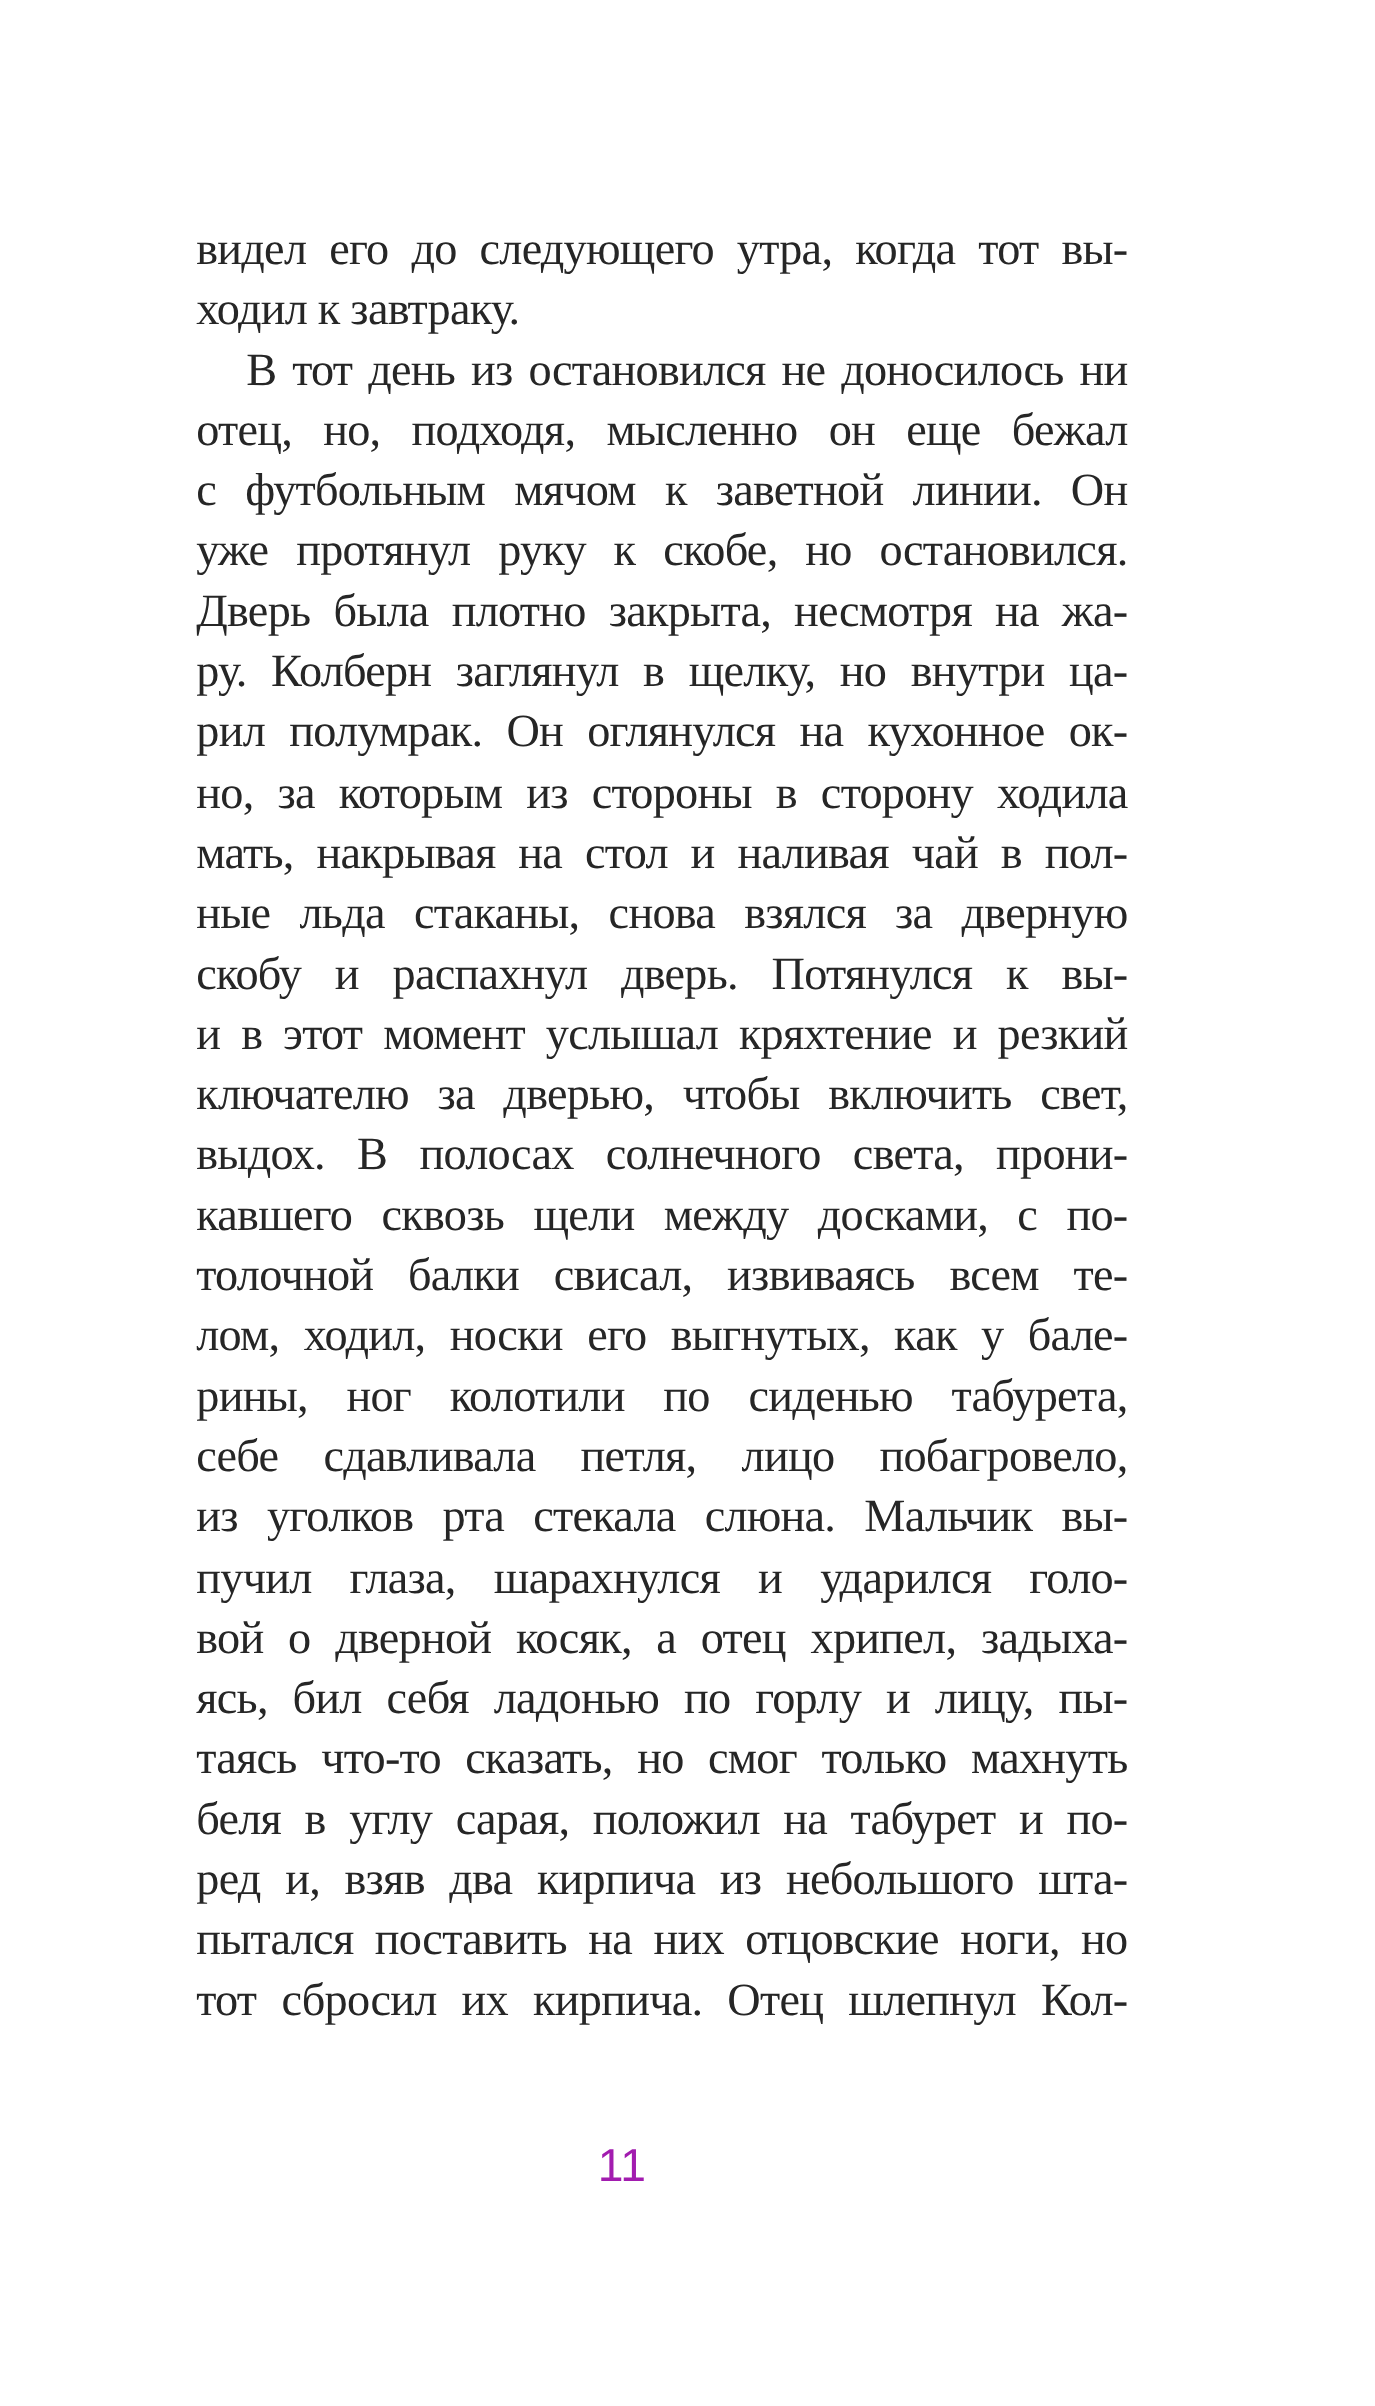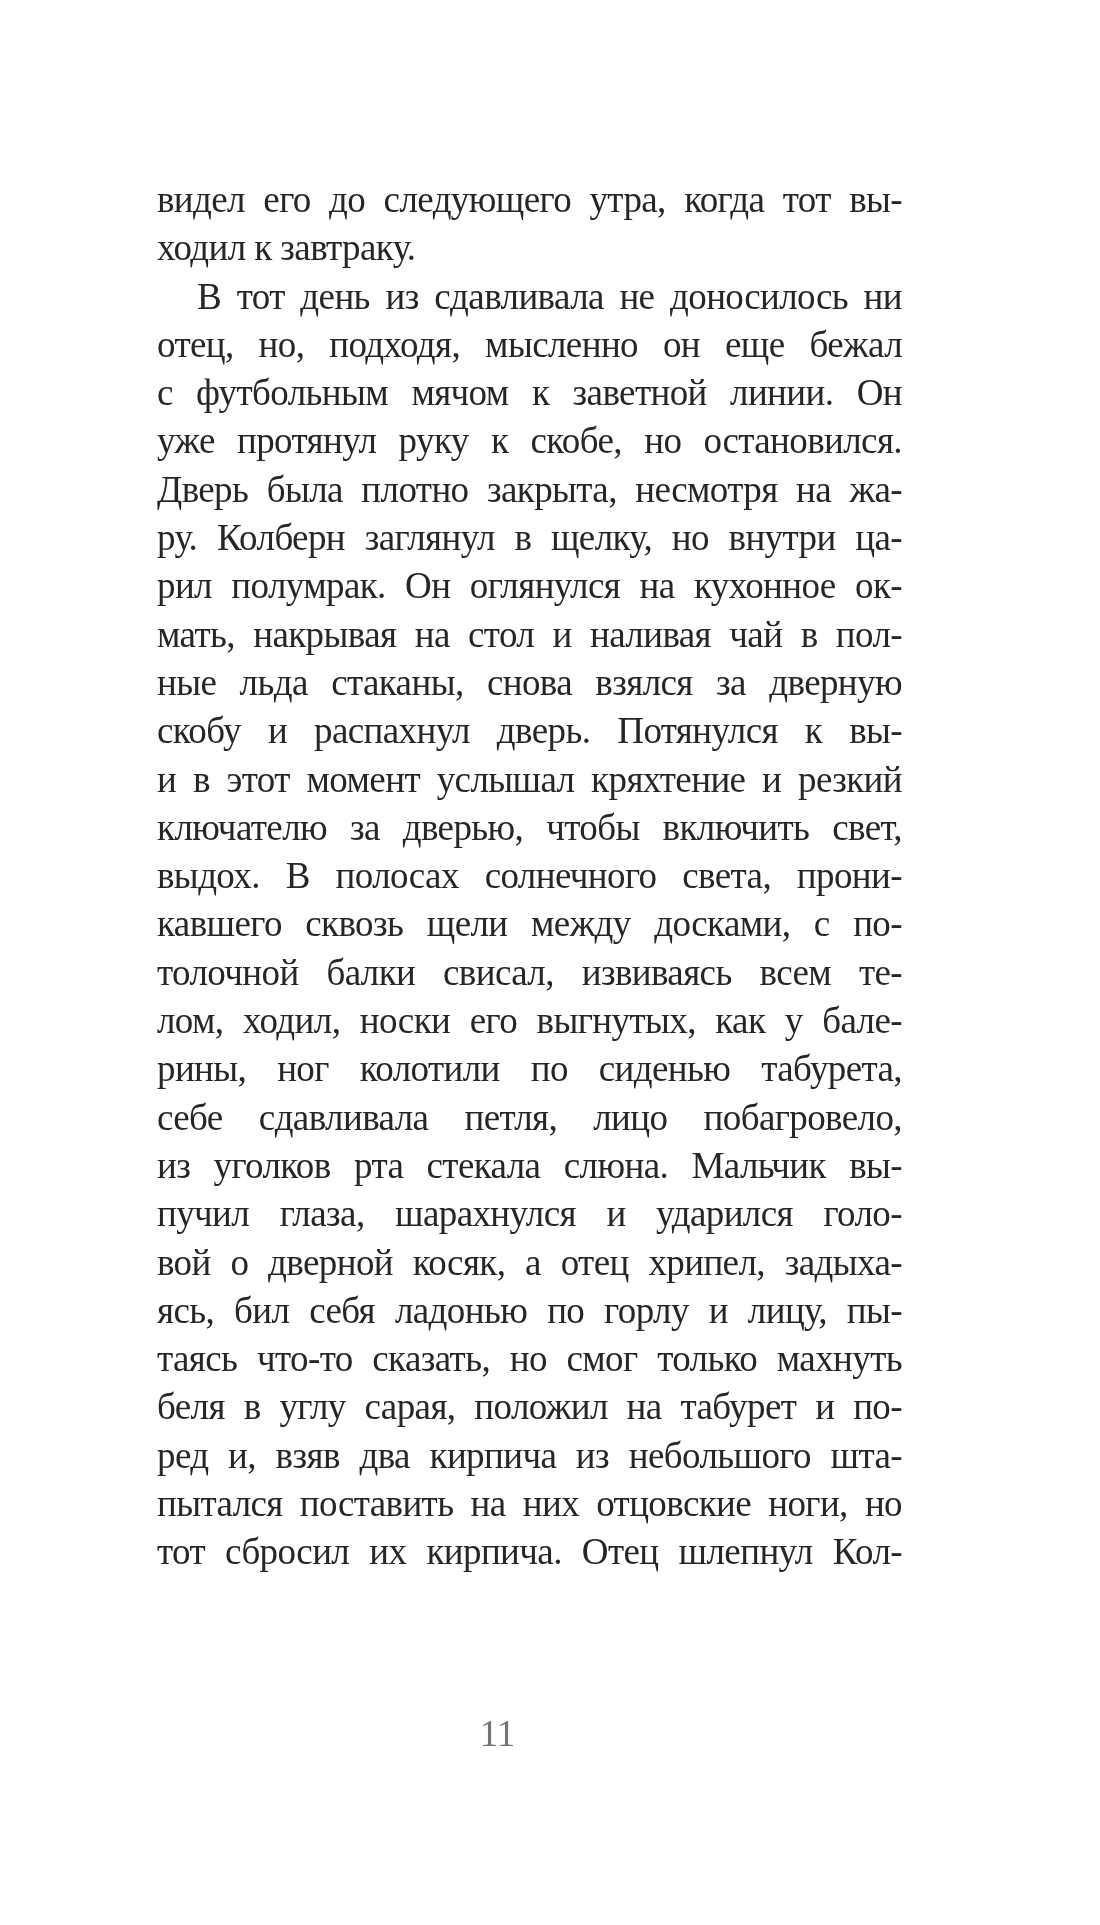--- a/index.html
+++ b/index.html
@@ -44,39 +44,40 @@
     }
     .line.indent {
       padding-left: 40px;
     }
     .page-number {
       position: absolute;
       left: 0;
       width: 995px;
       top: 1712px;
       text-align: center;
-      font-family: Liberation Serif, serif;
+      font-family: Liberation Sans, sans-serif;
       font-size: 37px;
-      color: #737373;
+      color: #a21caf;
     }
   </style>
 </head>
 <body>
 
 <div class="page">
   <div class="text-block">
     <span class="line">видел его до следующего утра, когда тот вы-</span>
     <span class="line last">ходил к завтраку.</span>
-    <span class="line indent">В тот день из сдавливала не доносилось ни</span>
+    <span class="line indent">В тот день из остановился не доносилось ни</span>
     <span class="line">отец, но, подходя, мысленно он еще бежал</span>
     <span class="line">с футбольным мячом к заветной линии. Он</span>
     <span class="line">уже протянул руку к скобе, но остановился.</span>
     <span class="line">Дверь была плотно закрыта, несмотря на жа-</span>
     <span class="line">ру. Колберн заглянул в щелку, но внутри ца-</span>
     <span class="line">рил полумрак. Он оглянулся на кухонное ок-</span>
+    <span class="line">но, за которым из стороны в сторону ходила</span>
     <span class="line">мать, накрывая на стол и наливая чай в пол-</span>
     <span class="line">ные льда стаканы, снова взялся за дверную</span>
     <span class="line">скобу и распахнул дверь. Потянулся к вы-</span>
     <span class="line">и в этот момент услышал кряхтение и резкий</span>
     <span class="line">ключателю за дверью, чтобы включить свет,</span>
     <span class="line">выдох. В полосах солнечного света, прони-</span>
     <span class="line">кавшего сквозь щели между досками, с по-</span>
     <span class="line">толочной балки свисал, извиваясь всем те-</span>
     <span class="line">лом, ходил, носки его выгнутых, как у бале-</span>
     <span class="line">рины, ног колотили по сиденью табурета,</span>

